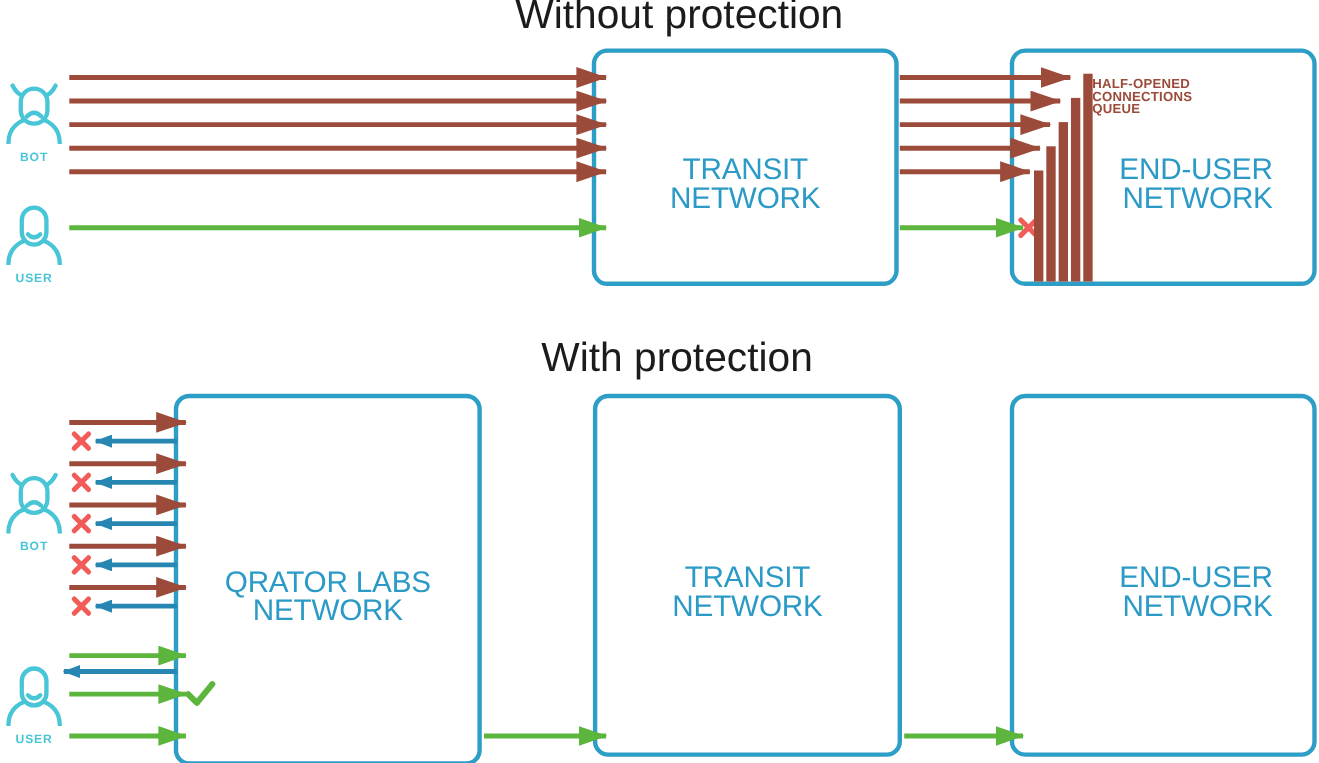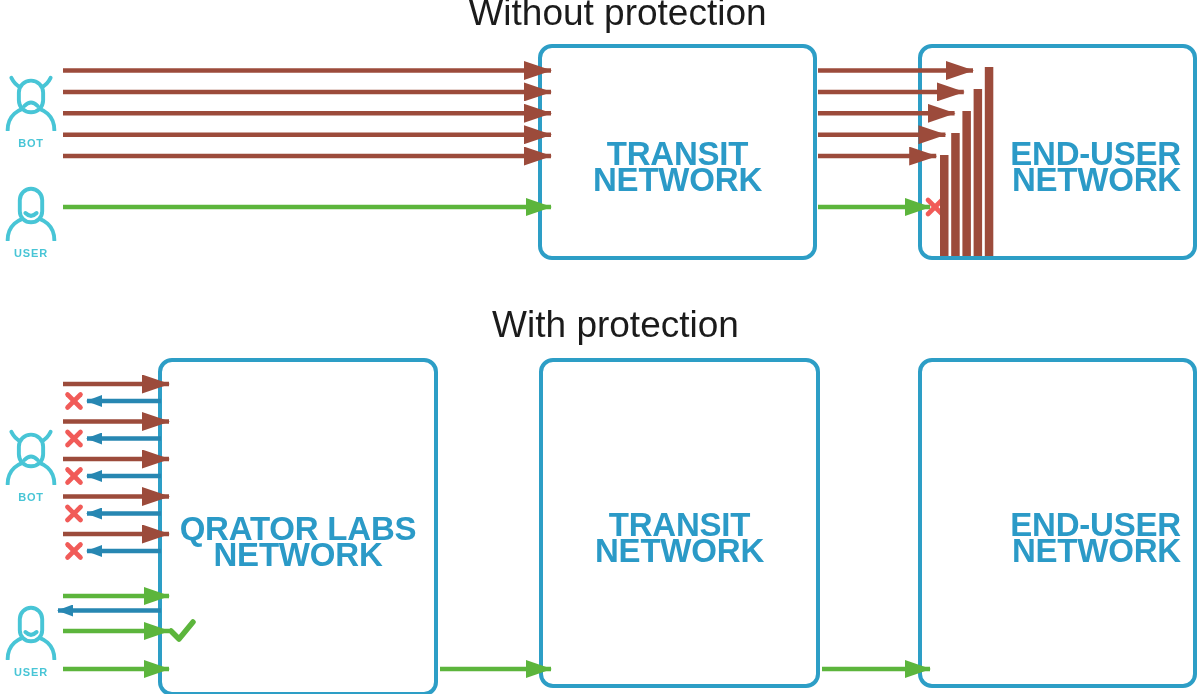--- a/index.html
+++ b/index.html
@@ -14,26 +14,26 @@
   }
   .title.t1{top:-7px;transform:translateX(18px);}
   .title.t2{top:305px;transform:translateX(16px);}
   .netbox{
     position:absolute;background:#fff;
     border:4px solid var(--c-network-border,#2d9ec6);border-radius:14px;
     display:flex;align-items:center;justify-content:center;
     box-sizing:border-box;
   }
   .netlabel{
-    font-weight:bold;font-size:33px;line-height:26px;letter-spacing:-0.2px;
+    font-weight:normal;font-size:27px;line-height:26px;letter-spacing:-0.2px;
     color:var(--c-network-label,#2b9ac7);white-space:pre-line;text-align:center;
     transform:translateY(15px);
   }
   .netbox.right-label{justify-content:flex-end;}
-  .netbox.right-label .netlabel{text-align:right;padding-right:12px;}
+  .netbox.right-label .netlabel{text-align:right;padding-right:36px;}
   .actor{position:absolute;width:60px;text-align:center;}
   .actor .icon{display:block;height:56px;}
   .actor .actor-label{
     display:block;margin-top:6px;font-weight:bold;font-size:11px;letter-spacing:0.8px;
     color:var(--c-actor,#48c5d6);
   }
   .queue-note{
     position:absolute;left:993px;top:71px;width:110px;
     font-weight:bold;font-size:12px;line-height:11.5px;letter-spacing:0.2px;
     color:var(--c-queue-label,#9c4b3b);white-space:pre-line;z-index:3;
@@ -108,20 +108,23 @@
     <span class="icon"><svg viewBox="0 0 60 60" width="56" height="56">
     <g fill="none" stroke="#48C5D6" stroke-width="4.2" stroke-linecap="round" stroke-linejoin="round">
       <path d="M5,59 C5,44 16,35 30,35 C44,35 55,44 55,59"></path>
       <rect x="18" y="4" width="24" height="36" rx="12" fill="#fff"></rect>
       <path d="M24,30 Q30,36 36,30"></path>
     </g>
         </svg></span>
     <span class="actor-label">USER</span>
   </div>
 
+  <div class="queue-note">HALF-OPENED
+CONNECTIONS
+QUEUE</div>
 
   <svg id="arrow-layer" width="1199" height="694" viewBox="0 0 1199 694">
       <defs>
         <marker id="mRed" markerUnits="userSpaceOnUse" markerWidth="28" markerHeight="19" refX="27" refY="9.5" orient="auto">
           <path d="M0,0 L28,9.5 L0,19 Z" fill="#9C4B3B"></path>
         </marker>
         <marker id="mGreen" markerUnits="userSpaceOnUse" markerWidth="26" markerHeight="18" refX="25" refY="9" orient="auto">
           <path d="M0,0 L26,9 L0,18 Z" fill="#5CB53C"></path>
         </marker>
         <marker id="mBlue" markerUnits="userSpaceOnUse" markerWidth="16" markerHeight="12" refX="15" refY="6" orient="auto">

